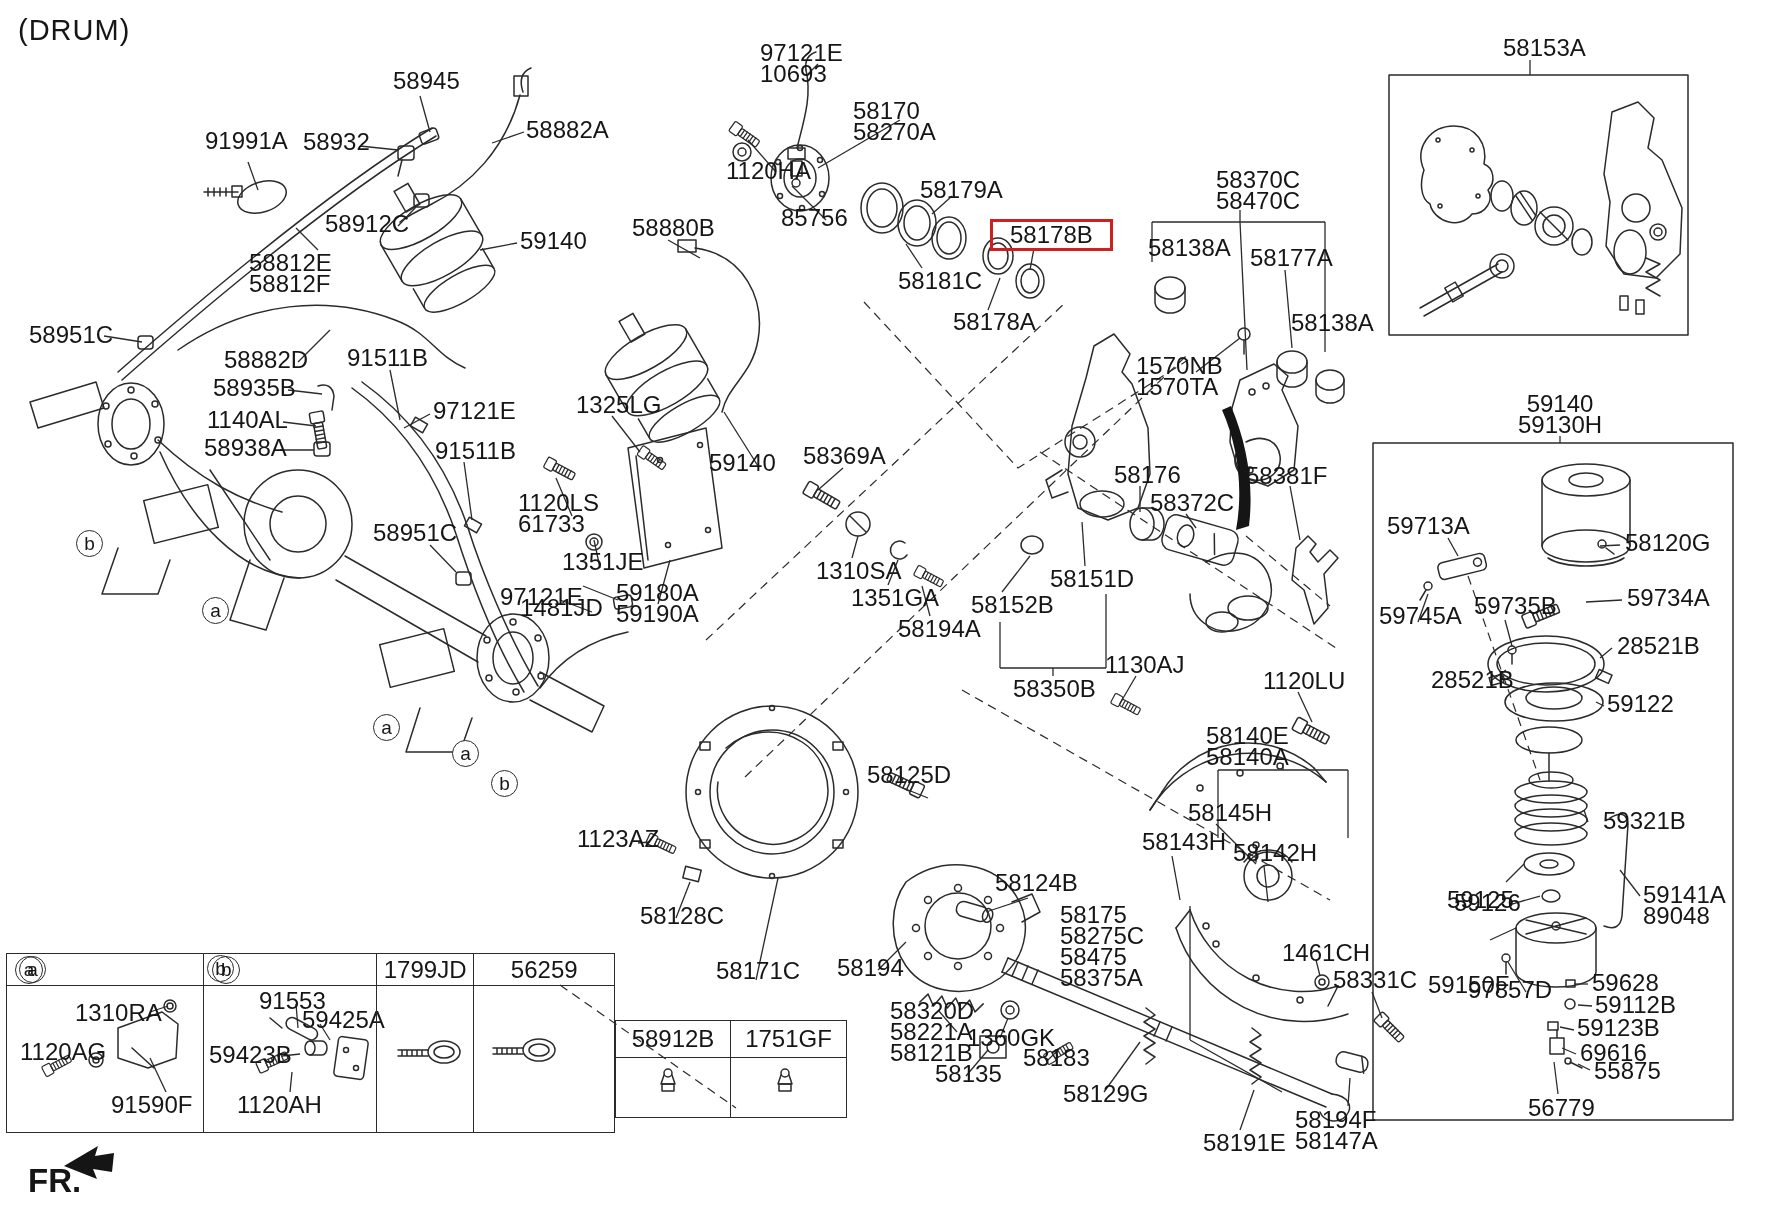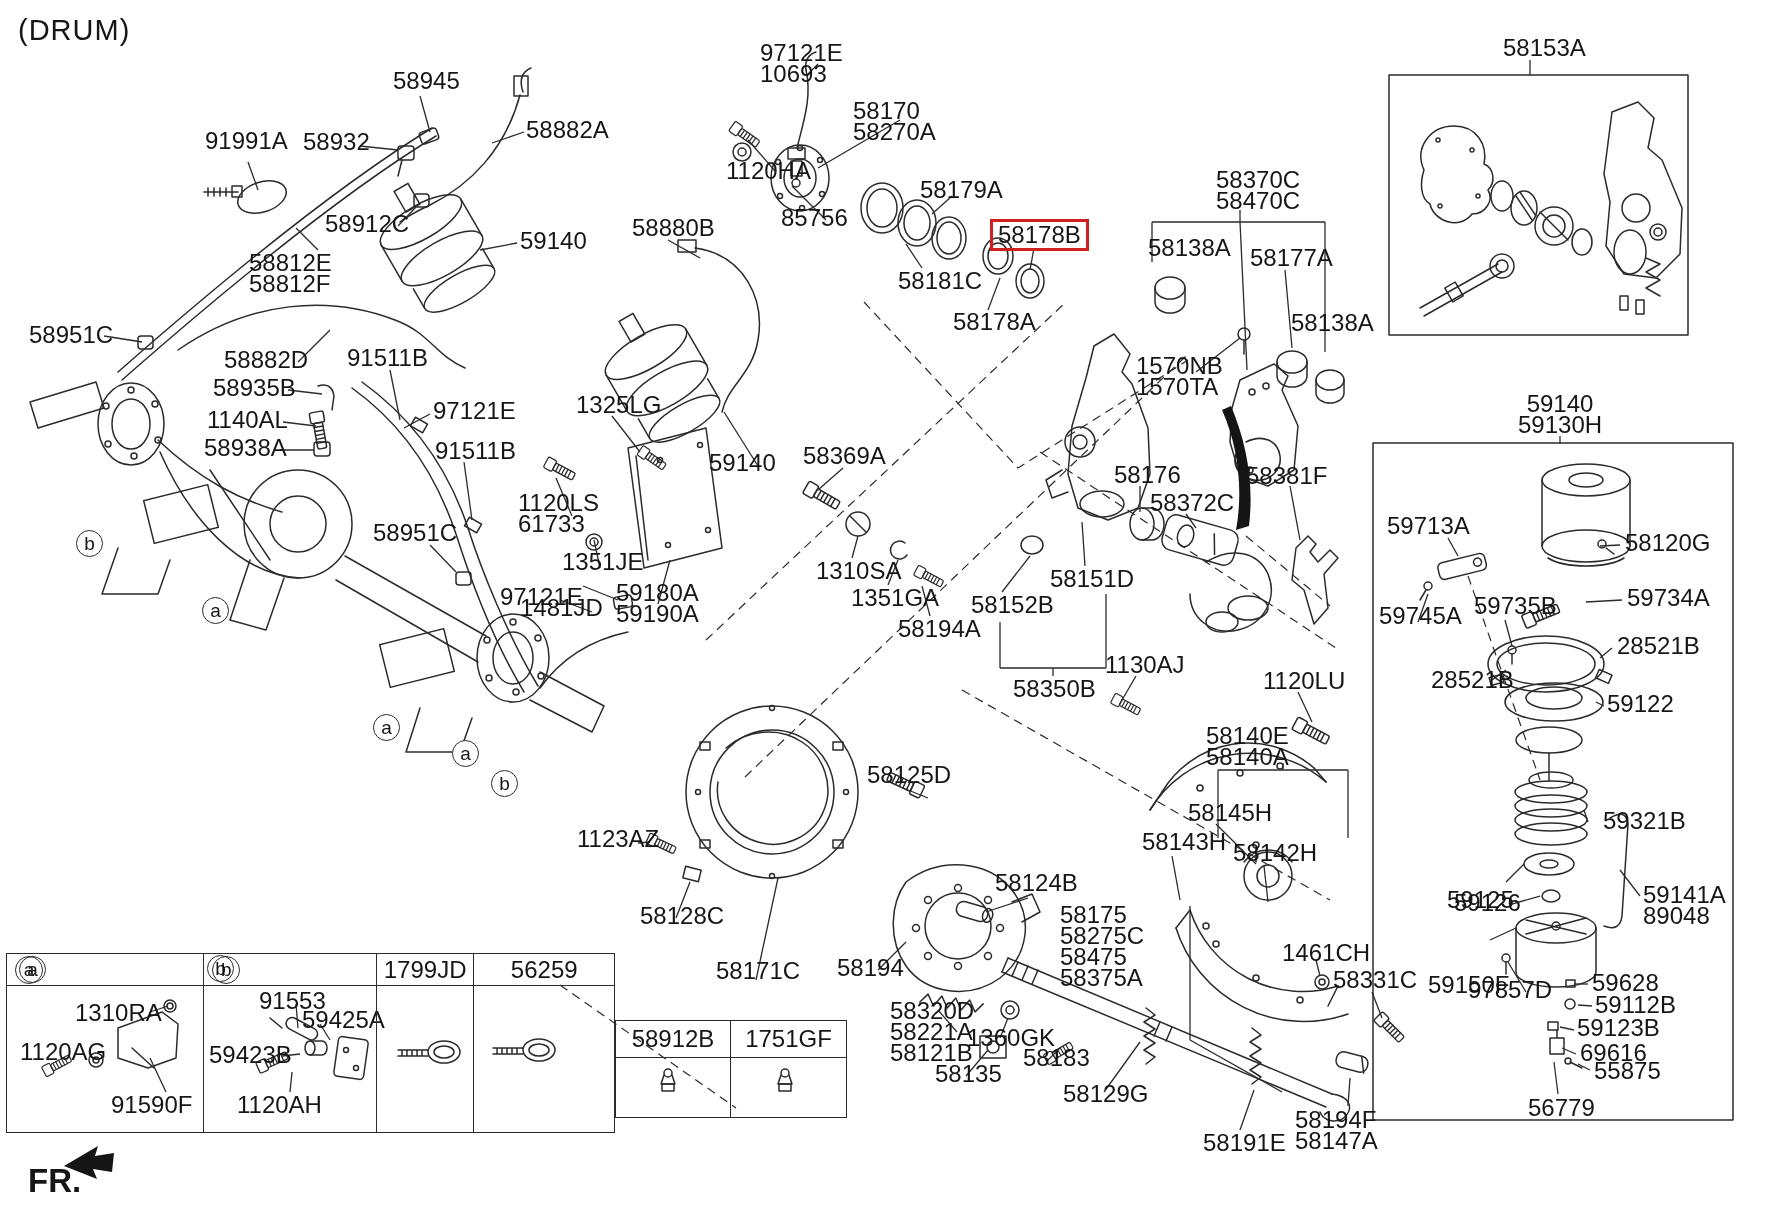--- a/index.html
+++ b/index.html
@@ -1,20 +1,20 @@
 <!DOCTYPE html>
 <html><head>
 <meta charset="utf-8">
 <style>
   html,body{margin:0;padding:0;background:#fff}
   #stage{position:relative;width:1772px;height:1211px;background:#fff;overflow:hidden;
          font-family:"Liberation Sans",sans-serif;color:#161616}
   #art{position:absolute;left:0;top:0}
   .plabel{position:absolute;font-size:24px;line-height:21px;white-space:nowrap;color:#161616}
-  .plabel.hl{border:3px solid #d01f1f;padding:0 5px;line-height:26px}
+  .plabel.hl{border:3px solid #d01f1f;padding:0 17px;line-height:26px}
   .marker{position:absolute;width:27px;height:27px;border:1.6px solid #2b2b2b;border-radius:50%;
           display:flex;align-items:center;justify-content:center;font-size:19px;background:#fff;box-sizing:border-box}
   .tbl{position:absolute;border:1.6px solid #2b2b2b;box-sizing:border-box}
   .trow{display:flex;box-sizing:border-box}
   .tcell{border-right:1.6px solid #2b2b2b;box-sizing:border-box;display:flex;align-items:center;
          padding-left:8px;font-size:24px}
   .tcell:last-child{border-right:none}
   .thead .tcell{border-bottom:1.6px solid #2b2b2b}
   .tcell.ctr{justify-content:center;padding-left:0}
   .circ{width:26px;height:26px;border:1.5px solid #2b2b2b;border-radius:50%;display:flex;

